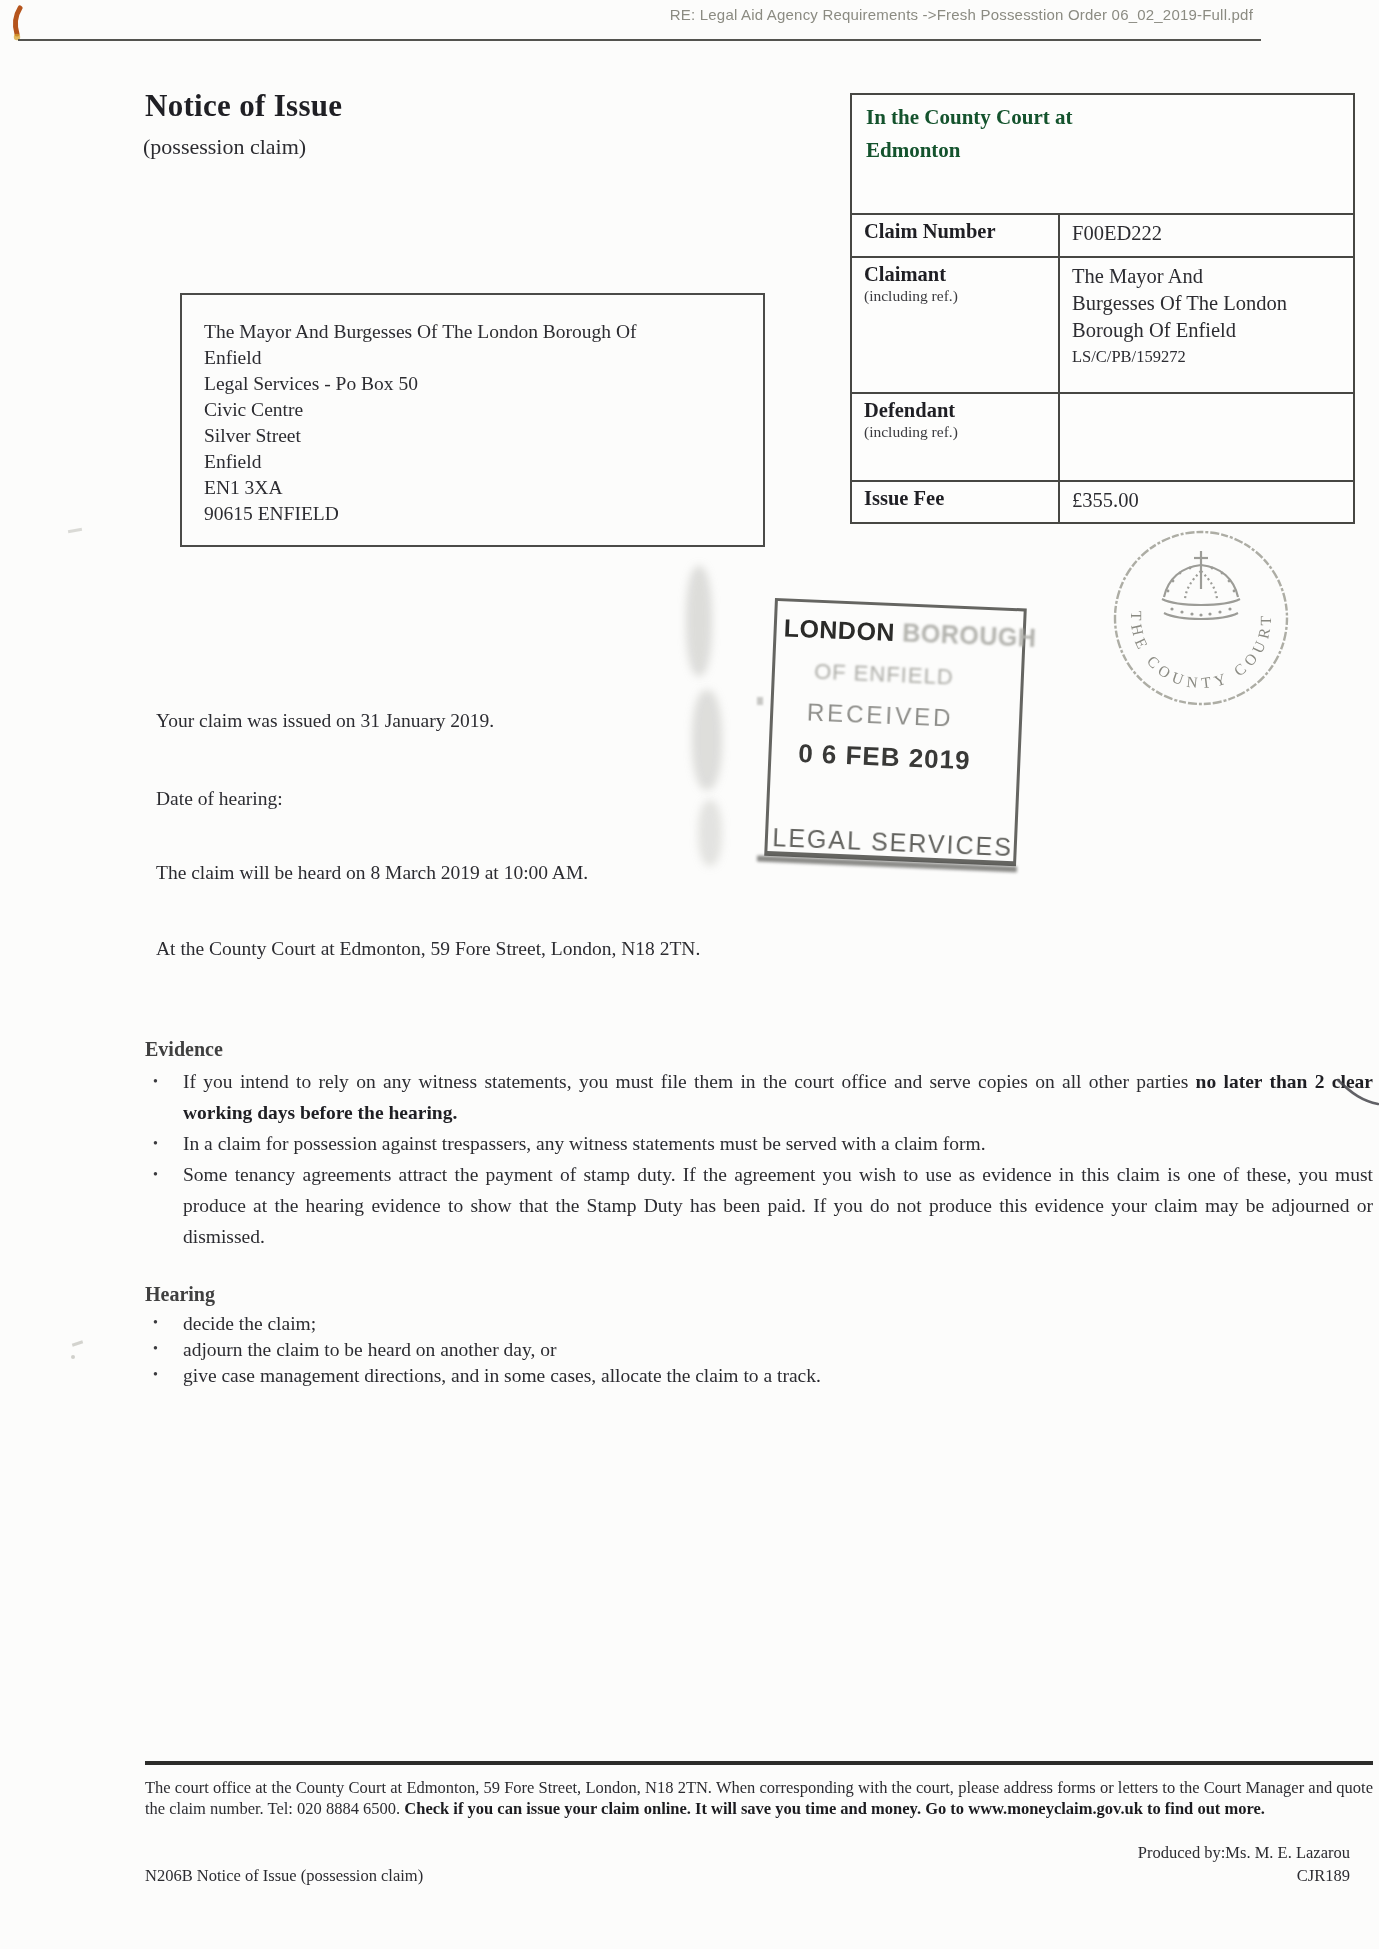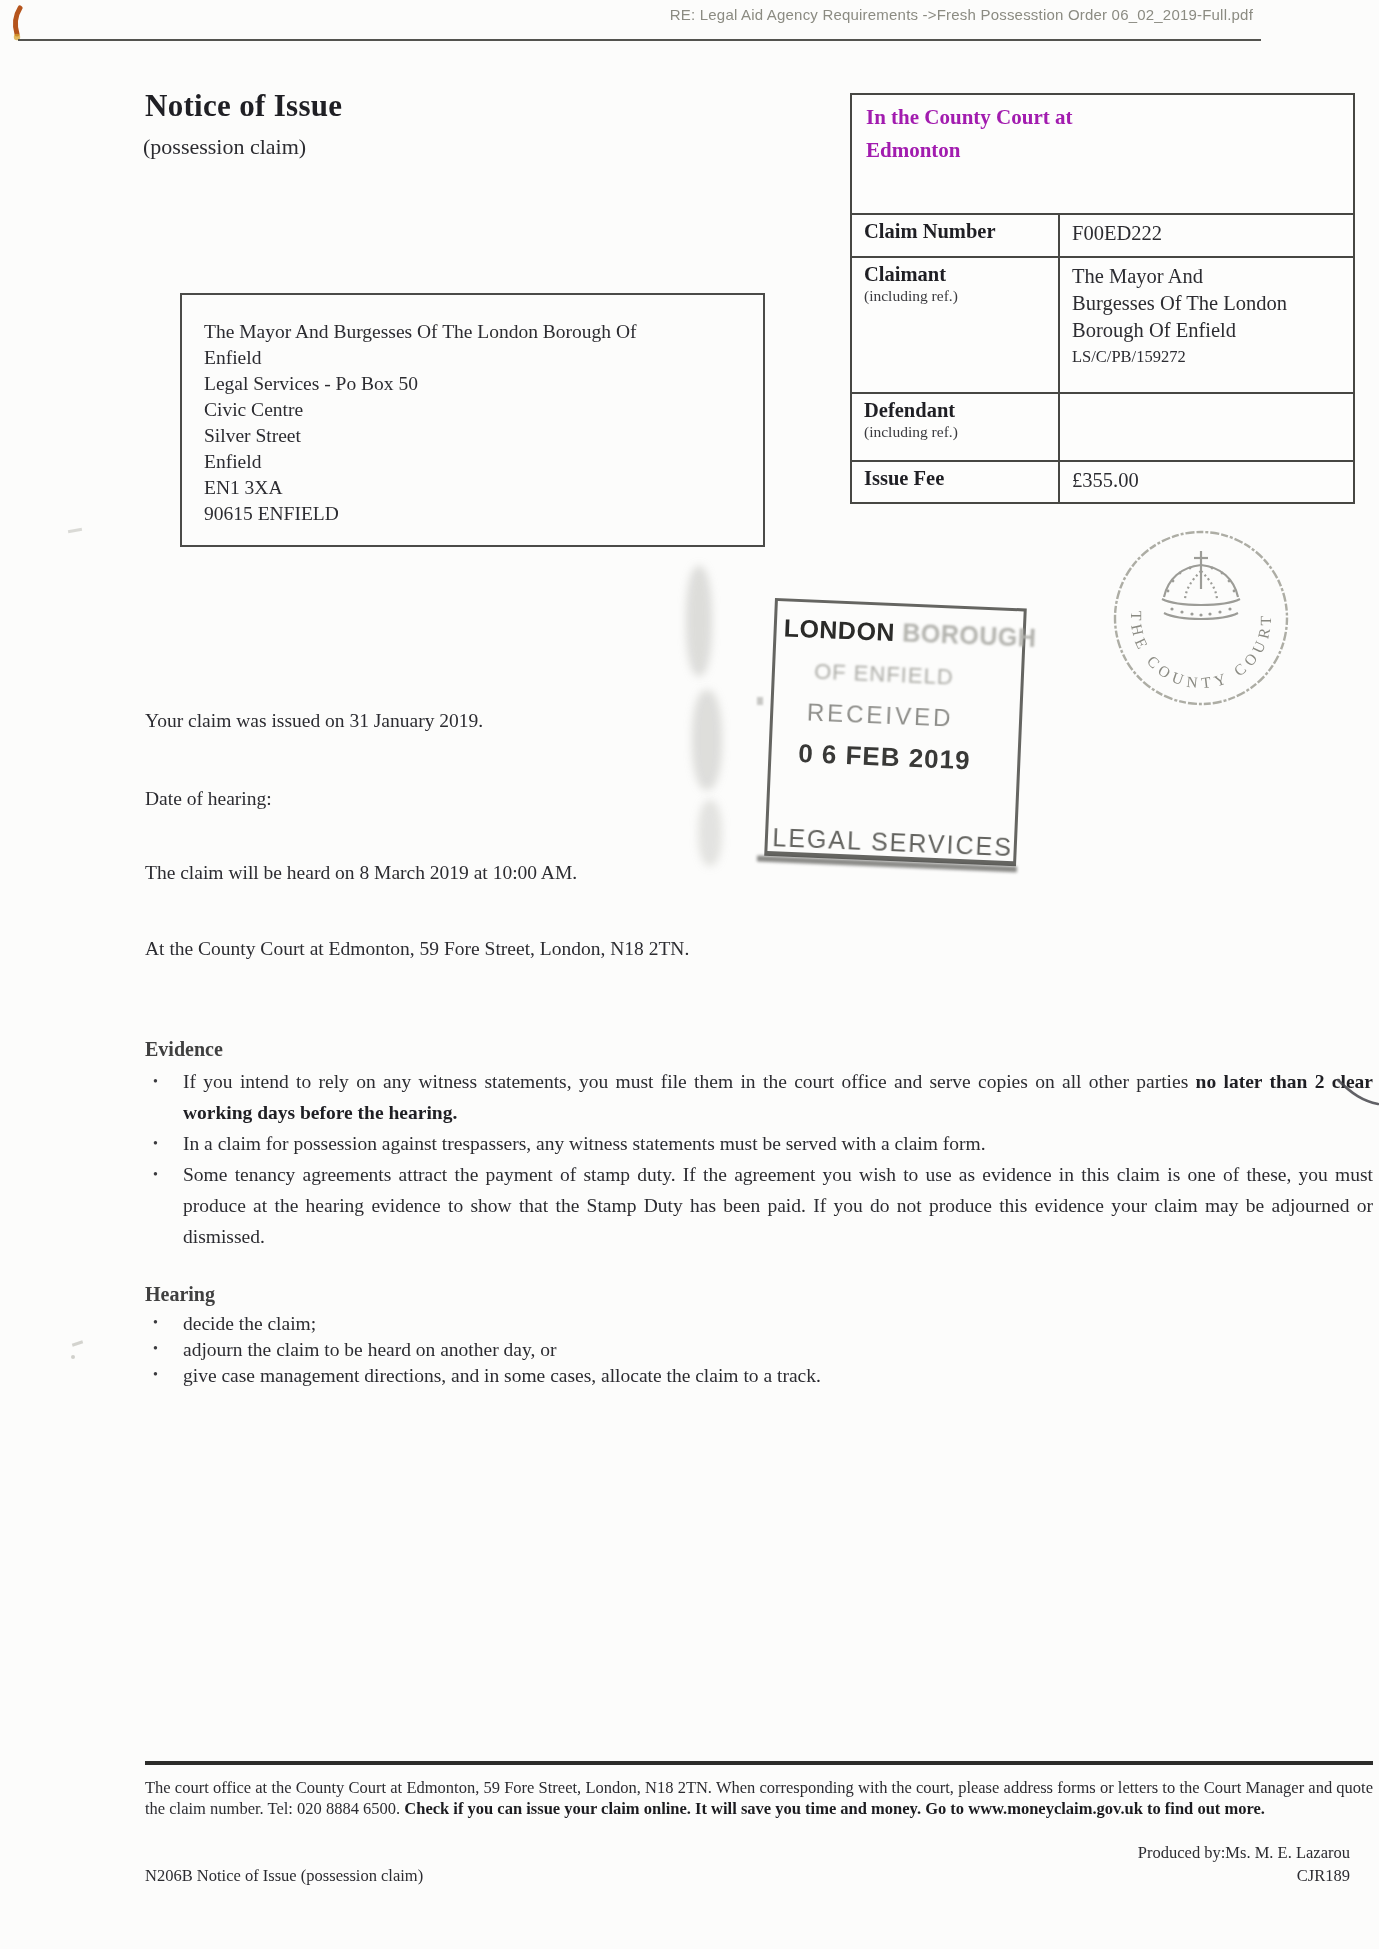--- a/index.html
+++ b/index.html
@@ -17,33 +17,33 @@
   }
   .topbar-rule { position:absolute; left:18px; right:0; top:39px; height:2px; background:#53534f; }
   .pen-mark-svg { position:absolute; left:6px; top:2px; }
 
   
   .doc-title { position:absolute; left:145px; top:88px; font-size:31px; font-weight:bold; color:#1f1f24; letter-spacing:.3px; }
   .doc-subtitle { position:absolute; left:143px; top:134px; font-size:22px; color:#2c2c31; }
 
   
   .court-box { position:absolute; left:850px; top:93px; width:505px; border:2px solid #474743; background:rgba(255,255,255,.4); }
-  .cb-header { height:120px; border-bottom:2px solid #474743; padding:10px 10px 12px 14px; font-size:21px; font-weight:bold; color:#a21caf; }
+  .cb-header { height:120px; border-bottom:2px solid #474743; padding:10px 10px 12px 14px; font-size:21px; font-weight:bold; color:#14532d; }
   .cb-header .line2 { margin-top:8px; }
   .cb-row { display:flex; border-bottom:2px solid #474743; }
   .cb-row:last-child { border-bottom:none; }
   .cb-label { width:208px; border-right:2px solid #474743; padding:5px 6px 2px 12px; }
   .cb-label .lbl { font-size:20.5px; font-weight:bold; color:#1f1f24; }
   .cb-label .sub { font-size:15.5px; color:#3a3a3e; margin-top:1px; }
   .cb-value { flex:1; padding:5px 4px 2px 12px; font-size:20.5px; color:#2c2c31; }
   .cb-value .vline { line-height:27px; }
   .cb-value .ref { font-size:16.5px; line-height:22px; margin-top:2px; }
   .h-claim  { height:43px; }
   .h-claimant { height:136px; }
-  .h-def { height:68px; }
+  .h-def { height:88px; }
   .h-fee { height:40px; }
 
   
   .address-box {
     position:absolute; left:180px; top:293px; width:585px; height:254px;
     border:2px solid #4b4b48; padding:24px 10px 0 22px;
   }
   .address-box .aline { font-size:19.5px; line-height:26px; color:#2c2c31; }
 
   
@@ -64,21 +64,21 @@
                font-size:26px; font-weight:bold; color:#393937; letter-spacing:1px; }
   .stamp .s5 { position:absolute; top:222px; left:-8px; width:108%; text-align:center;
                font-size:25px; color:#63635f; filter:blur(.4px); letter-spacing:2px; }
   .stamp-underline { position:absolute; left:-10px; right:-4px; bottom:-11px; height:6px;
                background:rgba(60,60,56,.6); filter:blur(1.4px); }
 
   
   .seal { position:absolute; left:1106px; top:523px; }
 
   
-  .bodyline { position:absolute; left:145px; font-size:19.5px; color:#2c2c31; }
+  .bodyline { position:absolute; left:156px; font-size:19.5px; color:#2c2c31; }
   .l-issued { top:710px; }
   .l-datelabel { top:788px; }
   .l-heard { top:862px; }
   .l-venue { top:938px; }
 
   
   .section { position:absolute; left:145px; width:1228px; color:#2c2c31; }
   .sec-evidence { top:1038px; }
   .sec-hearing { top:1283px; }
   .sec-heading { font-size:20px; font-weight:bold; color:#404040; margin-bottom:5px; }

